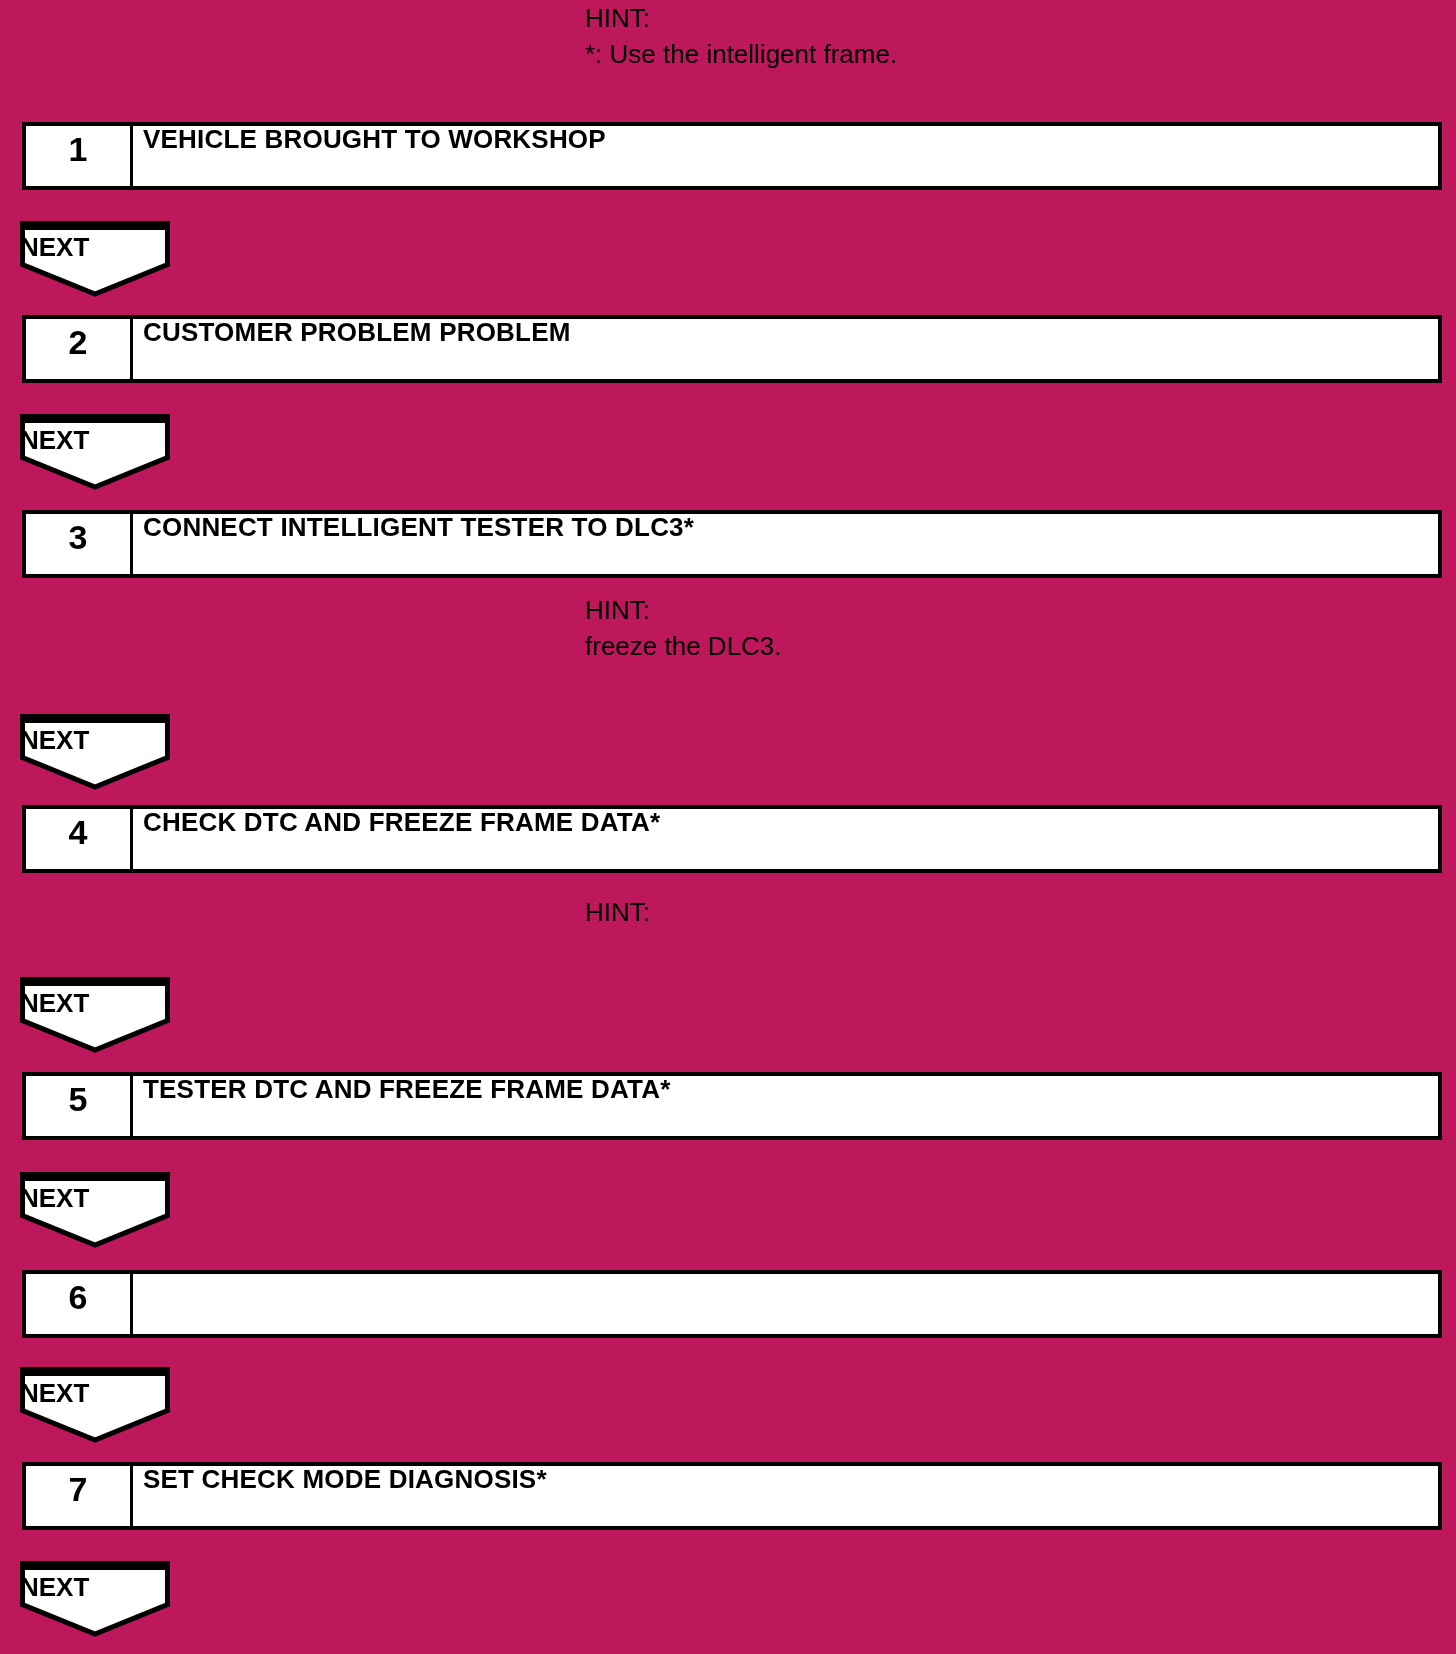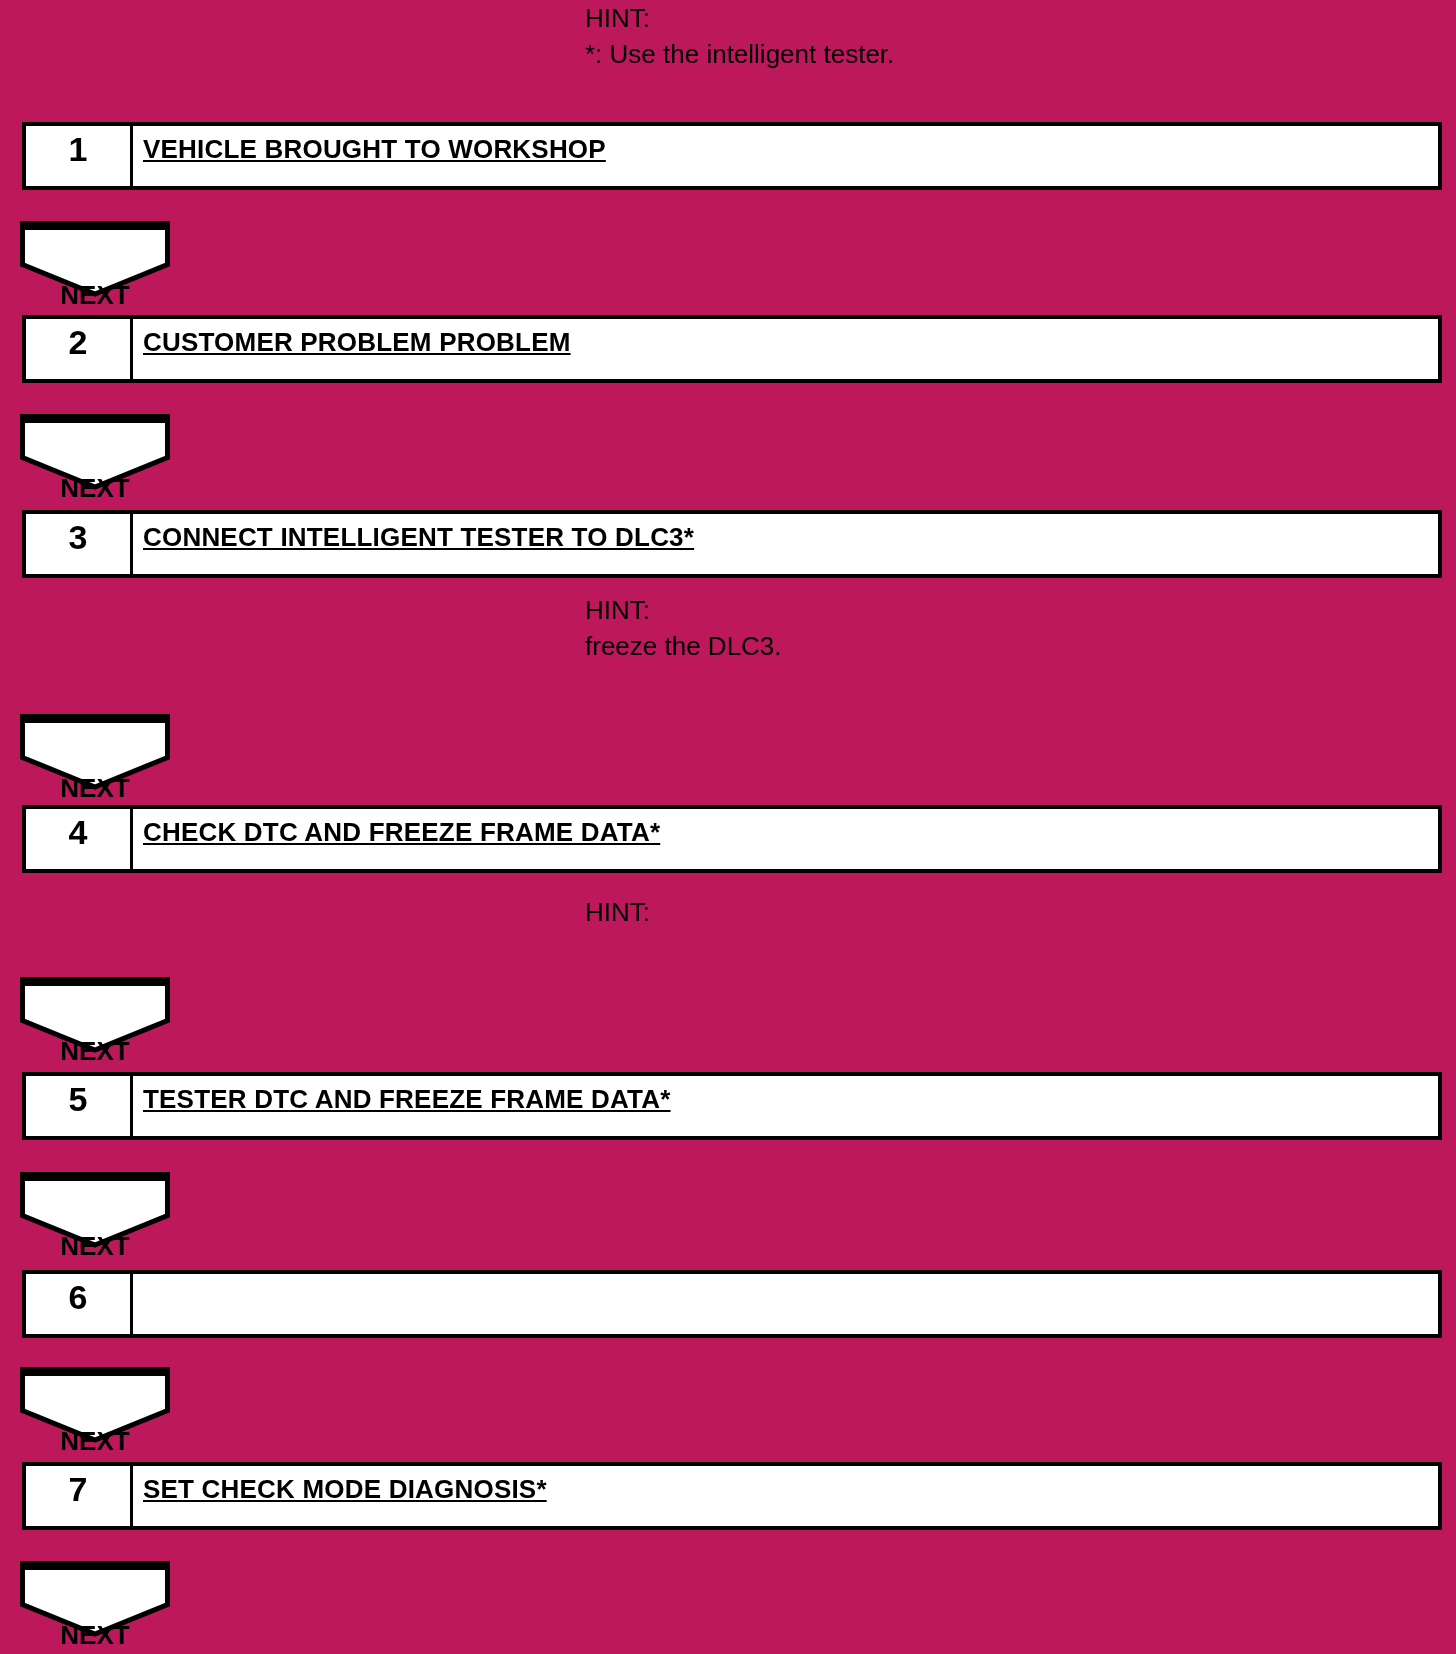--- a/index.html
+++ b/index.html
@@ -42,52 +42,49 @@
     font-weight: 700;
     font-size: 34px;
     padding-top: 4px;
     box-sizing: border-box;
   }
   .step-title {
     flex: 1;
     font-weight: 700;
     font-size: 26px;
     line-height: 26px;
-    padding: 10px 8px 0 10px;
+    padding: 0 8px 0 10px;
     white-space: nowrap;
     letter-spacing: 0.2px;
-    text-decoration: underline;
   }
   .next {
     position: absolute;
     left: 20px;
     width: 150px;
     height: 76px;
   }
   .next svg { display: block; }
   .next-label {
     position: absolute;
     top: 11px;
     left: 0;
     width: 150px;
-    text-align: center;
     font-weight: 700;
     font-size: 26px;
     color: #000000;
-    margin-top: 48px;
   }
 </style>
 </head>
 <body>
 
 <div class="page">
 
   <div class="hint" style="top:0px">
     <div>HINT:</div>
-    <div>*: Use the intelligent tester.</div>
+    <div>*: Use the intelligent frame.</div>
   </div>
 
   <div class="step" style="top:122px">
     <div class="step-num">1</div>
     <div class="step-title">VEHICLE BROUGHT TO WORKSHOP</div>
   </div>
 
   <div class="next" style="top:221px">
     <svg width="150" height="76" viewBox="0 0 150 76" aria-hidden="true">
       <polygon points="2.5,4.5 147.5,4.5 147.5,43.5 75,73 2.5,43.5" fill="#ffffff" stroke="#000000" stroke-width="5" stroke-linejoin="miter"></polygon>

